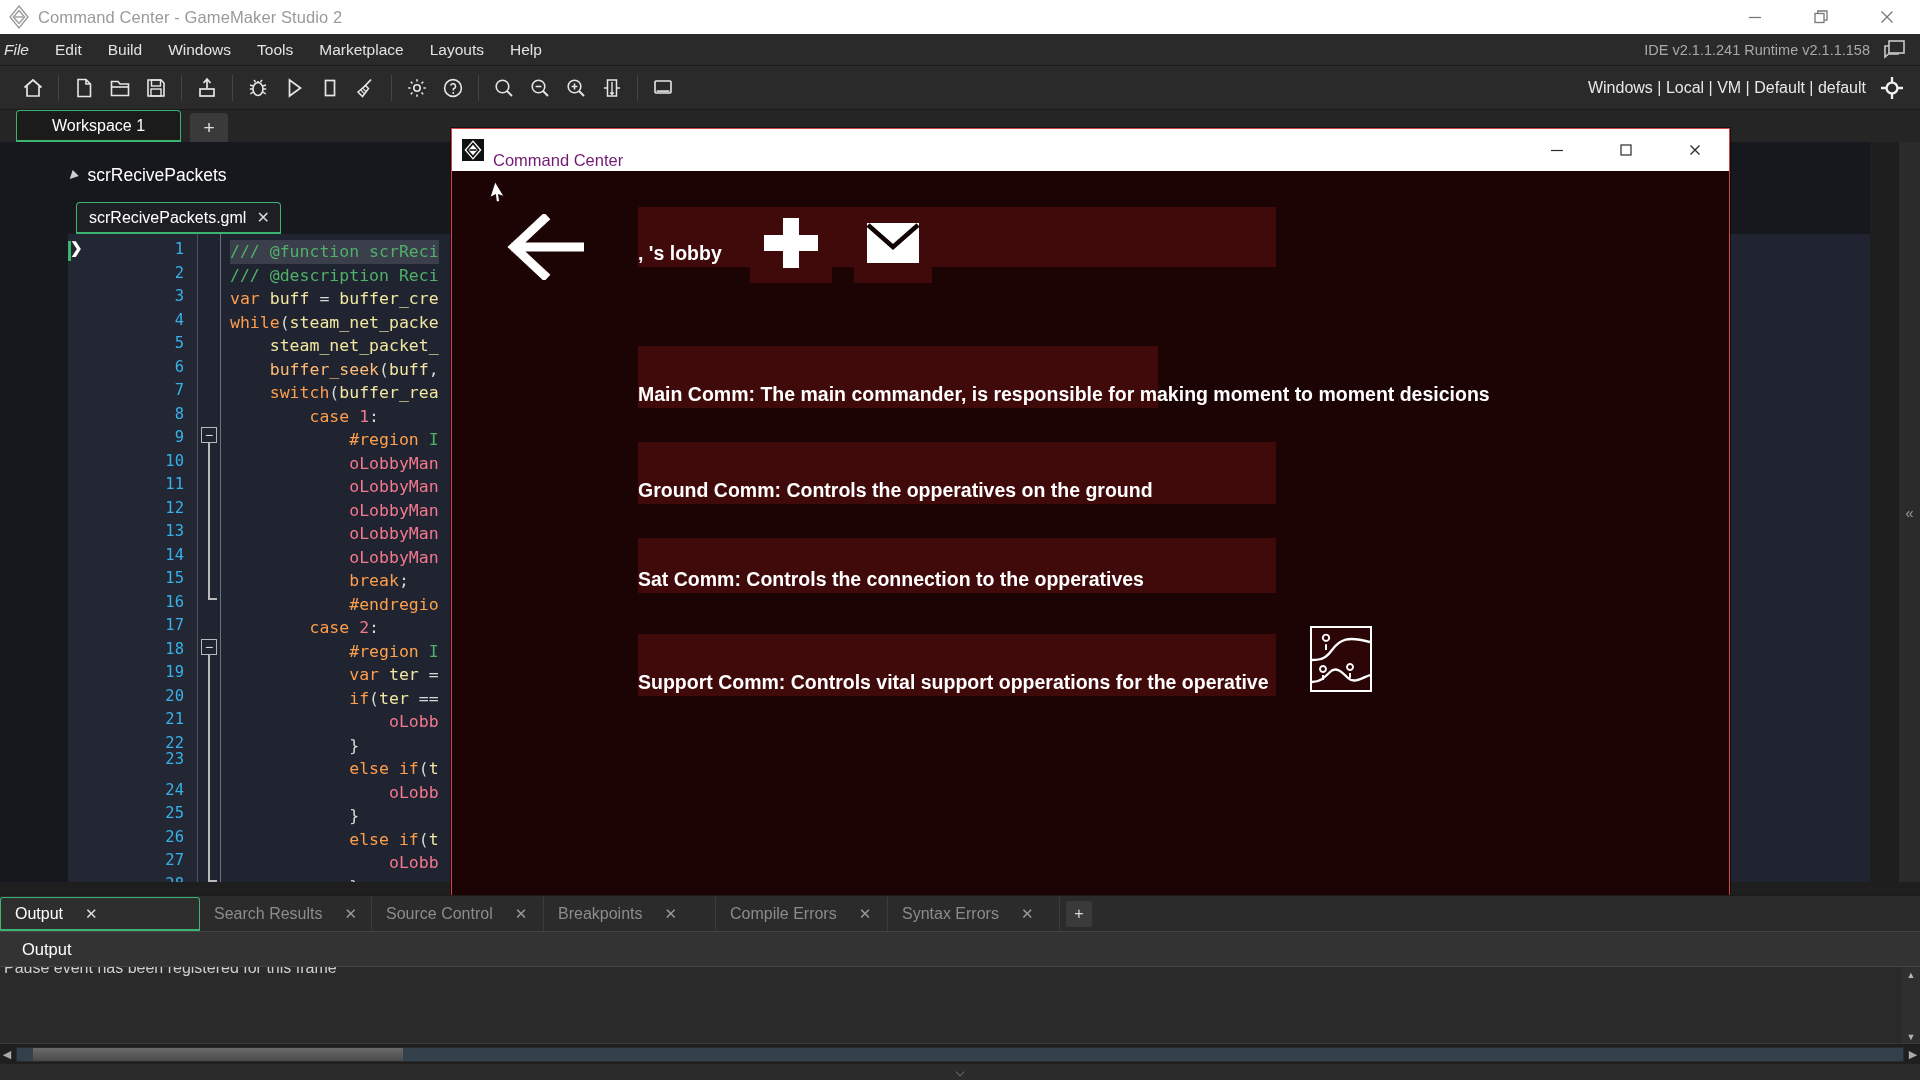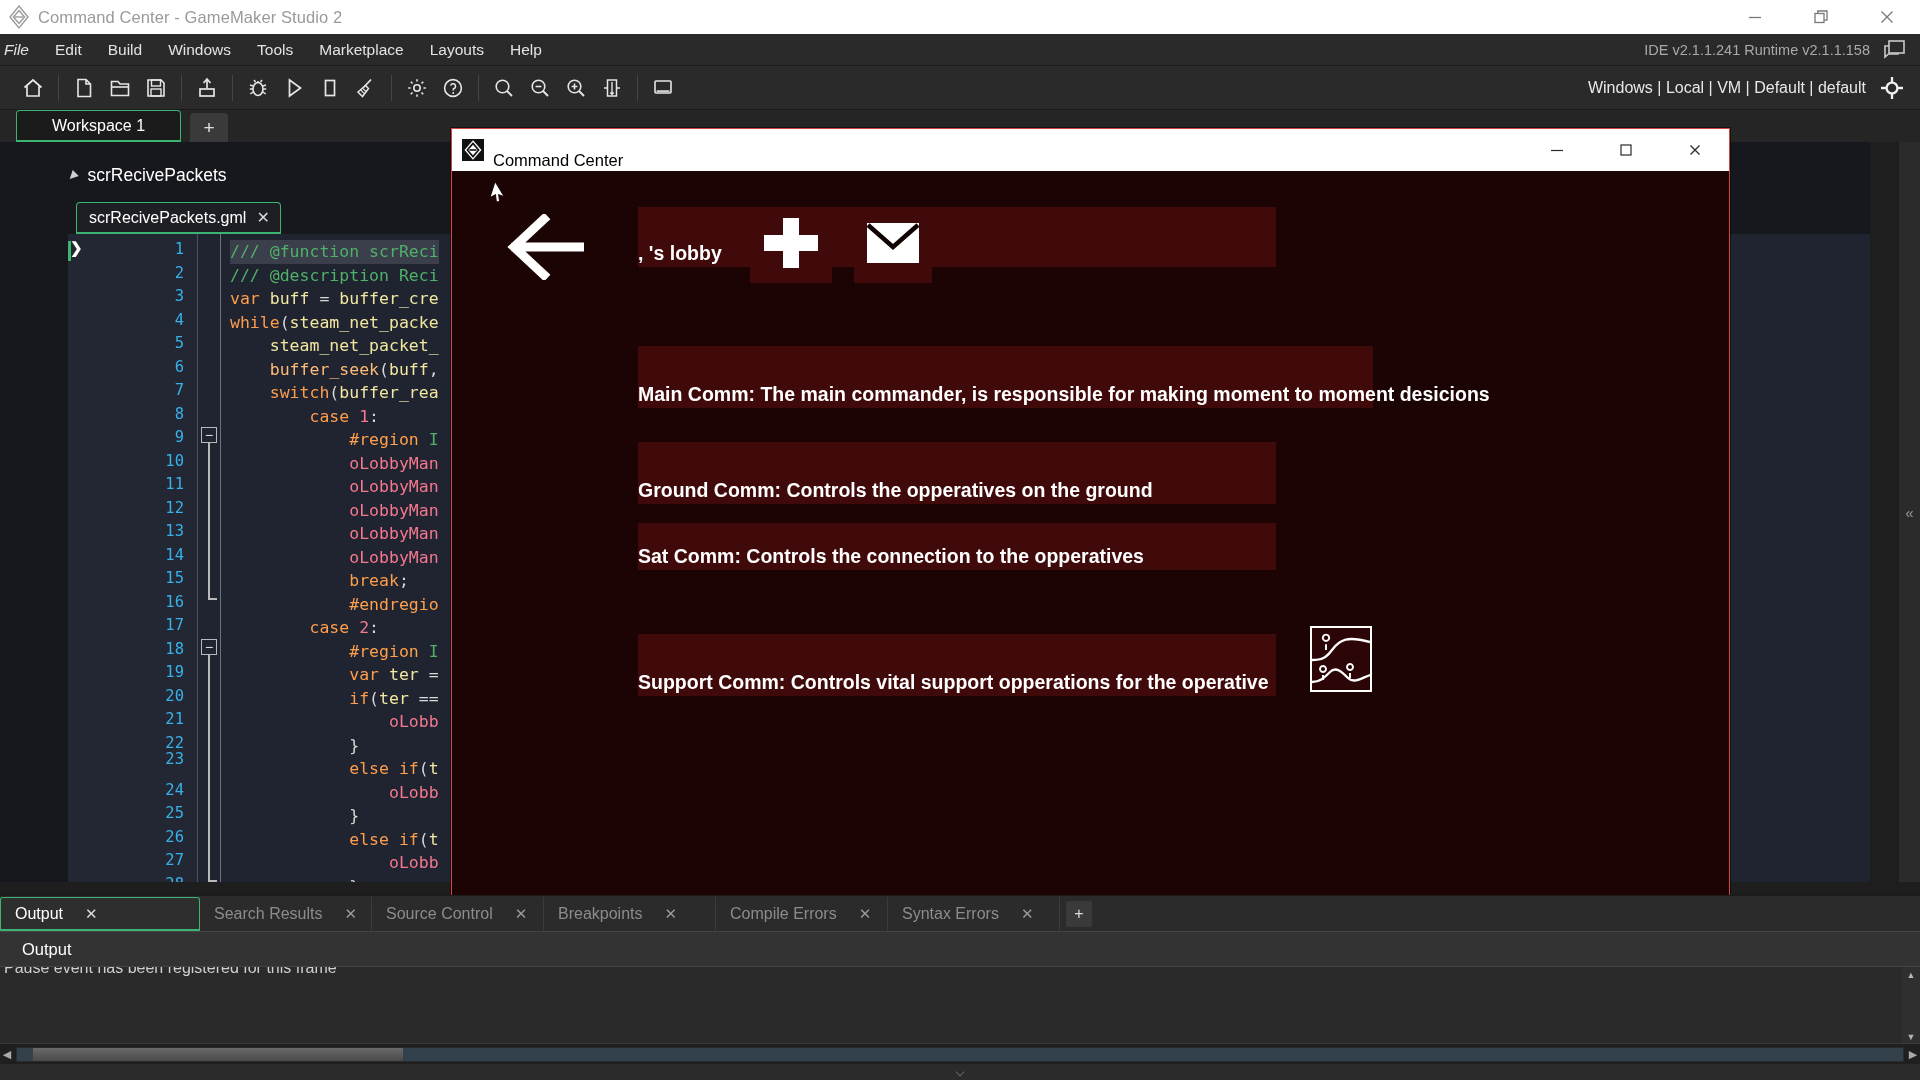--- a/index.html
+++ b/index.html
@@ -166,21 +166,21 @@
   .game-window {
     position: absolute; left: 451px; top: 128px; width: 1279px; height: 768px;
     border: 1px solid #d04646;
     background: #1d0303;
     box-shadow: 0 0 0 1px rgba(0,0,0,.5);
   }
   .gw-titlebar {
     height: 42px; background: #ffffff; display: flex; align-items: center;
   }
   .gw-icon { width: 22px; height: 22px; margin-left: 10px; }
-  .gw-title { margin-left: 9px; font-size: 16.5px; color: #000000; margin-top: 20px; }
+  .gw-title { margin-left: 9px; font-size: 16.5px; color: #701a75; margin-top: 20px; }
   .gw-btns { margin-left: auto; display: flex; height: 100%; }
   .gw-btn {
     width: 69px; height: 100%; display: flex; align-items: center; justify-content: center;
     color: #2a2a2a;
   }
   .gw-canvas {
     position: relative; width: 100%; height: calc(100% - 42px);
     background: #1d0404;
     overflow: hidden;
   }
@@ -568,29 +568,29 @@
 
       <div class="g-sq" style="left:1408px; top:200px; width:78px; height:76px; transform:translate(-1006px,-164px);">
         <span>
           <svg width="58" height="48" viewBox="0 0 58 48">
             <rect x="3" y="4" width="52" height="40" fill="#ffffff"></rect>
             <path d="M4 6 L29 28 L54 6" fill="none" stroke="#110202" stroke-width="4.5"></path>
           </svg>
         </span>
       </div>
 
-      <div class="g-row" style="left:186px; top:175px; width:735px; height:62px;">
+      <div class="g-row" style="left:186px; top:175px; width:520px; height:62px;">
         <div class="g-row-label">Main Comm: The main commander, is responsible for making moment to moment desicions</div>
       </div>
 
       <div class="g-row" style="left:186px; top:271px; width:638px; height:62px;">
         <div class="g-row-label">Ground Comm: Controls the opperatives on the ground</div>
       </div>
 
-      <div class="g-row" style="left:186px; top:352px; width:638px; height:47px;">
+      <div class="g-row" style="left:186px; top:367px; width:638px; height:55px;">
         <div class="g-row-label">Sat Comm: Controls the connection to the opperatives</div>
       </div>
 
       <div class="g-row" style="left:186px; top:463px; width:638px; height:62px;">
         <div class="g-row-label">Support Comm: Controls vital support opperations for the operative</div>
       </div>
 
       <div class="g-map" style="left:858px; top:455px; width:62px; height:66px;">
         <span>
           <svg width="58" height="62" viewBox="0 0 58 62">

